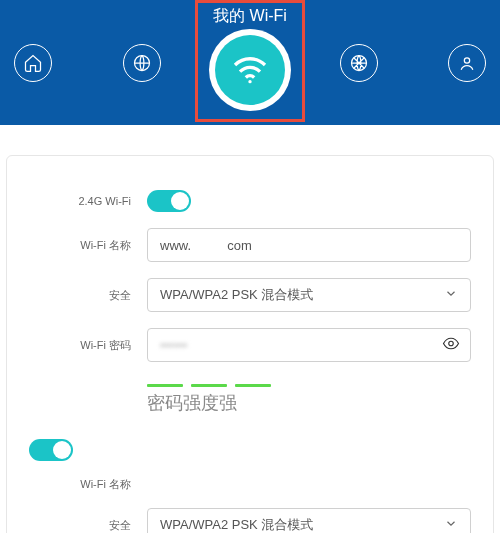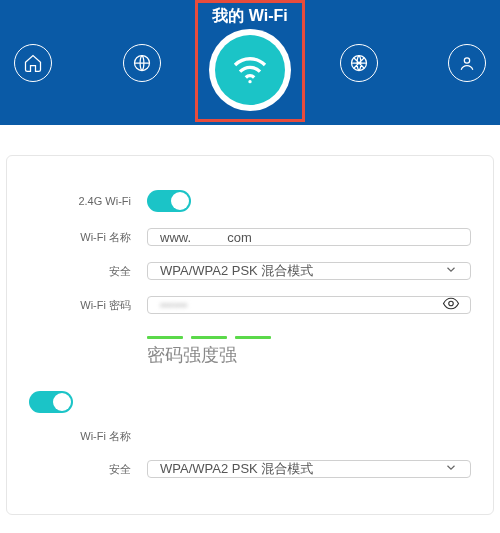--- a/index.html
+++ b/index.html
@@ -47,21 +47,21 @@
     position: absolute;
     inset: 0;
     border: 3px solid #e74c3c;
     pointer-events: none;
   }
   .wifi-title {
     color: #fff;
     text-align: center;
     font-size: 16px;
     padding-top: 6px;
-    font-weight: 700;
+    font-weight: 400;
   }
   .wifi-big {
     width: 70px;
     height: 70px;
     background: #1bc4c7;
     border-radius: 50%;
     margin: 8px auto 0;
     display: flex;
     align-items: center;
     justify-content: center;
@@ -104,21 +104,21 @@
     right: 2px;
     top: 2px;
     width: 18px;
     height: 18px;
     background: #fff;
     border-radius: 50%;
   }
 
   .textfield, .selectfield {
     width: 100%;
-    height: 18px;
+    height: 34px;
     border: 1px solid #d0d0d0;
     border-radius: 4px;
     padding: 0 12px;
     font-size: 13px;
     color: #555;
     background: #fff;
     display: flex;
     align-items: center;
     position: relative;
     font-family: inherit;

